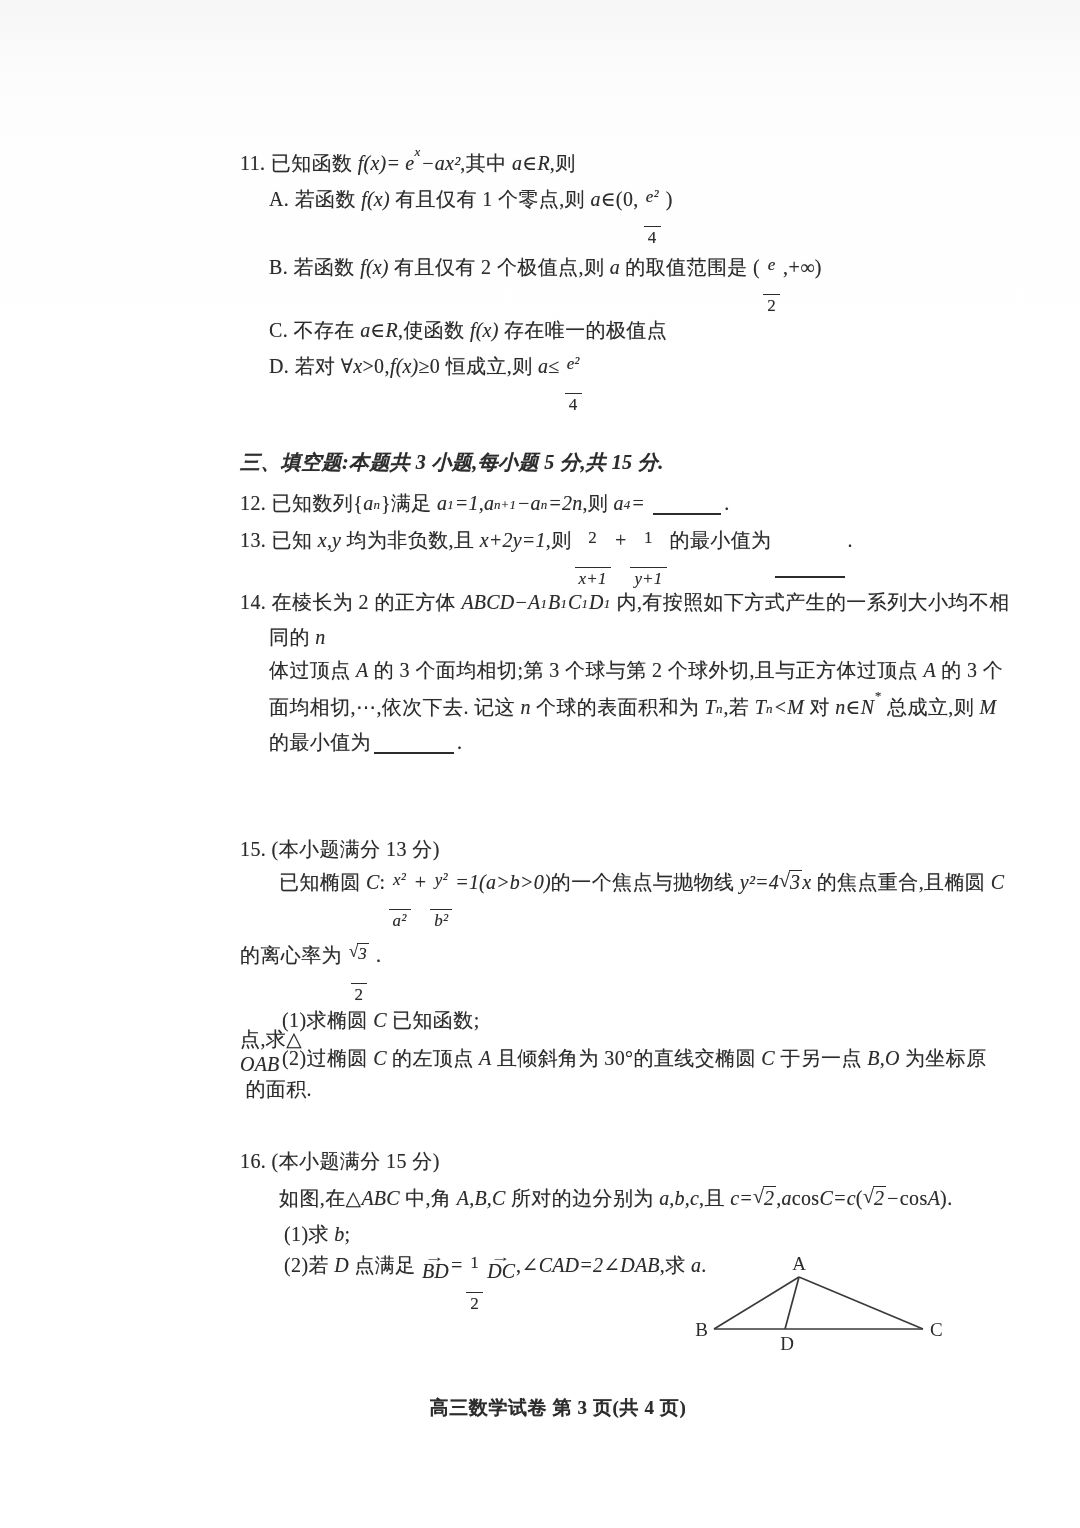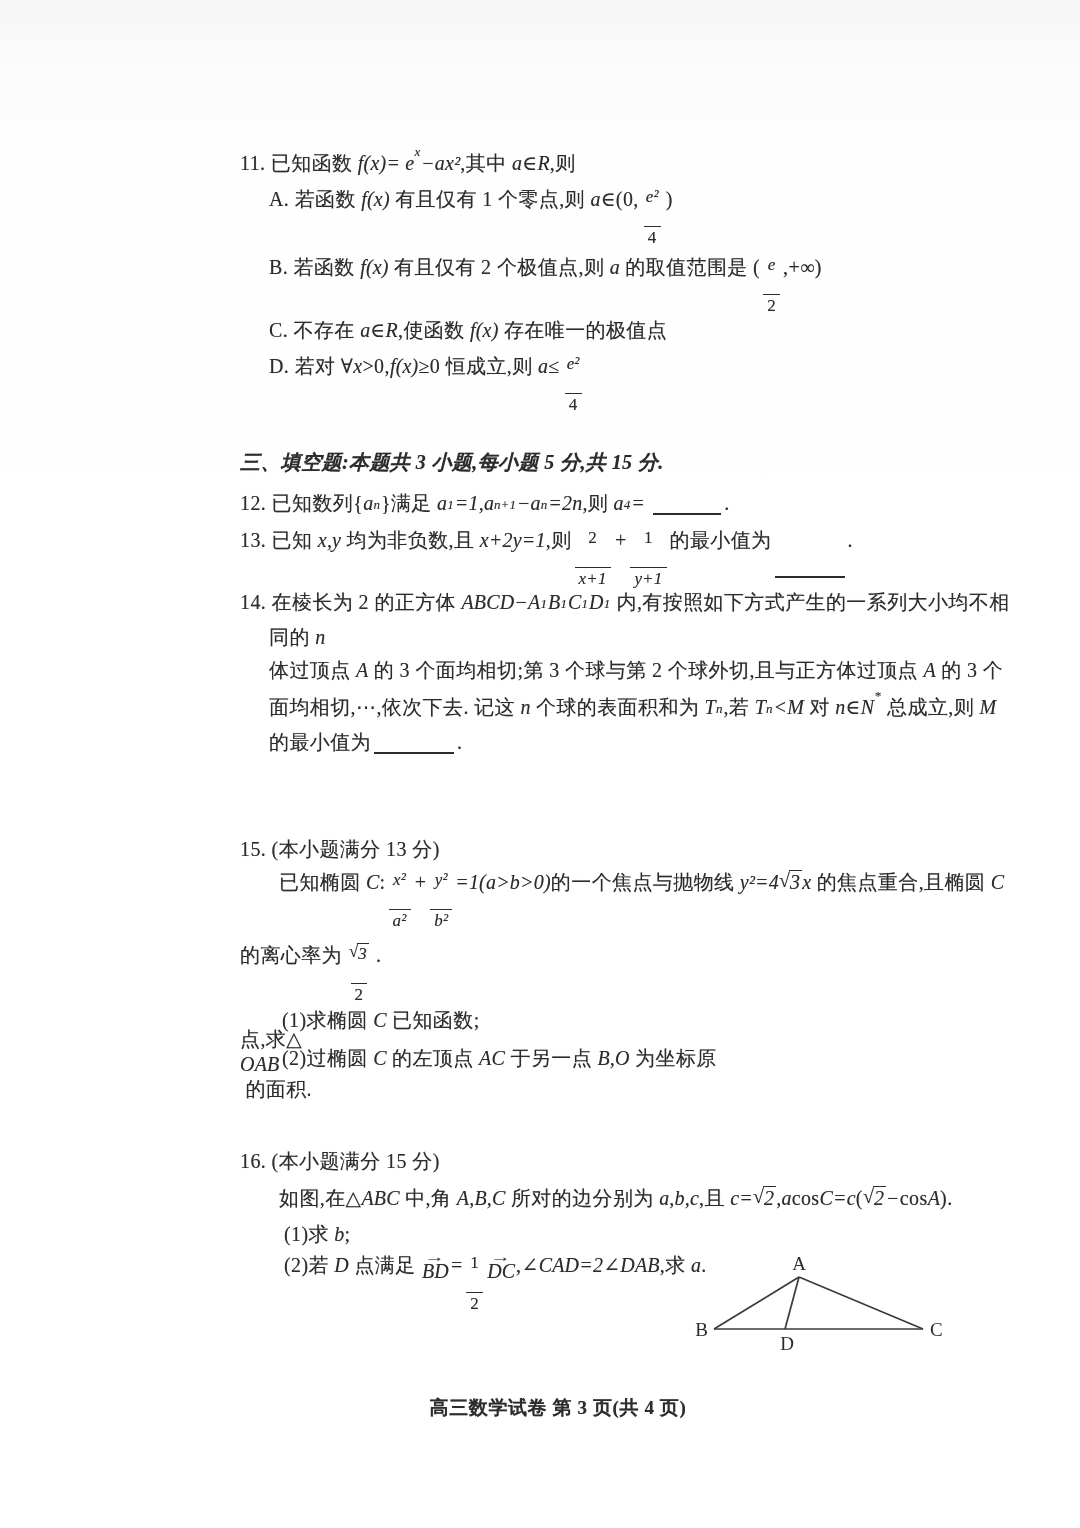--- a/index.html
+++ b/index.html
@@ -89,21 +89,21 @@
   <div class="mline" style="top:590px; left:204px;"><span class="tk-t">14. 在棱长为 2 的正方体 </span><span class="tk-m">ABCD−A</span><span class="tk-sb">1</span><span class="tk-m">B</span><span class="tk-sb">1</span><span class="tk-m">C</span><span class="tk-sb">1</span><span class="tk-m">D</span><span class="tk-sb">1</span><span class="tk-t"> 内,有按照如下方式产生的一系列大小均不相</span></div>
   <div class="mline" style="top:625px; left:233px;"><span class="tk-t">同的 </span><span class="tk-m">n</span></div>
   <div class="mline" style="top:658px; left:233px;"><span class="tk-t">体过顶点 </span><span class="tk-m">A</span><span class="tk-t"> 的 3 个面均相切;第 3 个球与第 2 个球外切,且与正方体过顶点 </span><span class="tk-m">A</span><span class="tk-t"> 的 3 个</span></div>
   <div class="mline" style="top:695px; left:233px;"><span class="tk-t">面均相切,⋯,依次下去. 记这 </span><span class="tk-m">n</span><span class="tk-t"> 个球的表面积和为 </span><span class="tk-m">T</span><span class="tk-sb">n</span><span class="tk-t">,若 </span><span class="tk-m">T</span><span class="tk-sb">n</span><span class="tk-m">&lt;M</span><span class="tk-t"> 对 </span><span class="tk-m">n</span><span class="tk-t">∈</span><span class="tk-m">N</span><span class="tk-sup">*</span><span class="tk-t"> 总成立,则 </span><span class="tk-m">M</span></div>
   <div class="mline" style="top:730px; left:233px;"><span class="tk-t">的最小值为</span><span class="blank" style="width: 80px;"></span><span class="tk-t">.</span></div>
 
   <div class="mline" style="top:837px; left:204px;"><span class="tk-t">15. (本小题满分 13 分)</span></div>
   <div class="mline tall" style="top:870px; left:243px;"><span class="tk-t">已知椭圆 </span><span class="tk-m">C</span><span class="tk-t">:</span><span class="frac"><span class="num"><span class="tk-m">x²</span></span><span class="den"><span class="tk-m">a²</span></span></span><span class="tk-m">+</span><span class="frac"><span class="num"><span class="tk-m">y²</span></span><span class="den"><span class="tk-m">b²</span></span></span><span class="tk-m">=1(a&gt;b&gt;0)</span><span class="tk-t">的一个焦点与抛物线 </span><span class="tk-m">y²=4</span><span class="sqrt"><span class="rad">√</span><span class="rin tk-m">3</span></span><span class="tk-m">x</span><span class="tk-t"> 的焦点重合,且椭圆 </span><span class="tk-m">C</span></div>
   <div class="mline tall" style="top:943px; left:204px;"><span class="tk-t">的离心率为</span><span class="frac"><span class="num"><span class="sqrt"><span class="rad">√</span><span class="rin tk-m">3</span></span></span><span class="den"><span class="tk-t">2</span></span></span><span class="tk-t">.</span></div>
   <div class="mline" style="top:1008px; left:246px;"><span class="tk-t">(1)求椭圆 </span><span class="tk-m">C</span><span class="tk-t"> 已知函数;</span></div>
-  <div class="mline" style="top:1046px; left:246px;"><span class="tk-t">(2)过椭圆 </span><span class="tk-m">C</span><span class="tk-t"> 的左顶点 </span><span class="tk-m">A</span><span class="tk-m">C</span><span class="tk-t"> 于另一点 </span><span class="tk-m">B,O</span><span class="tk-t"> 为坐标原</span></div>
+  <div class="mline" style="top:1046px; left:246px;"><span class="tk-t">(2)过椭圆 </span><span class="tk-m">C</span><span class="tk-t"> 的左顶点 </span><span class="tk-m">A</span><span class="tk-t"> 且倾斜角为 30°的直线交椭圆 </span><span class="tk-m">C</span><span class="tk-t"> 于另一点 </span><span class="tk-m">B,O</span><span class="tk-t"> 为坐标原</span></div>
   <div class="mline" style="top:1027px; left:204px;flex-direction:column;"><span class="tk-t">点,求△</span><span class="tk-m">OAB</span><span class="tk-t"> 的面积.</span></div>
 
   <div class="mline" style="top:1149px; left:204px;"><span class="tk-t">16. (本小题满分 15 分)</span></div>
   <div class="mline" style="top:1186px; left:243px;"><span class="tk-t">如图,在△</span><span class="tk-m">ABC</span><span class="tk-t"> 中,角 </span><span class="tk-m">A,B,C</span><span class="tk-t"> 所对的边分别为 </span><span class="tk-m">a,b,c</span><span class="tk-t">,且 </span><span class="tk-m">c=</span><span class="sqrt"><span class="rad">√</span><span class="rin tk-m">2</span></span><span class="tk-m">,a</span><span class="tk-t">cos</span><span class="tk-m">C=c</span><span class="tk-t">(</span><span class="sqrt"><span class="rad">√</span><span class="rin tk-m">2</span></span><span class="tk-m">−</span><span class="tk-t">cos</span><span class="tk-m">A</span><span class="tk-t">).</span></div>
   <div class="mline" style="top:1222px; left:248px;"><span class="tk-t">(1)求 </span><span class="tk-m">b</span><span class="tk-t">;</span></div>
   <div class="mline tall" style="top:1253px; left:248px;"><span class="tk-t">(2)若 </span><span class="tk-m">D</span><span class="tk-t"> 点满足 </span><span class="vec"><span class="arr">→</span><span class="vtx">BD</span></span><span class="tk-m">=</span><span class="frac"><span class="num"><span class="tk-t">1</span></span><span class="den"><span class="tk-t">2</span></span></span><span class="vec"><span class="arr">→</span><span class="vtx">DC</span></span><span class="tk-t">,∠</span><span class="tk-m">CAD</span><span class="tk-m">=2</span><span class="tk-t">∠</span><span class="tk-m">DAB</span><span class="tk-t">,求 </span><span class="tk-m">a</span><span class="tk-t">.</span></div>
 
   <svg class="fig" style="left:690px; top:1250px;" width="260" height="115" viewBox="0 0 260 115">
     <line x1="24" y1="79" x2="109" y2="27"></line>
     <line x1="109" y1="27" x2="233" y2="79"></line>

